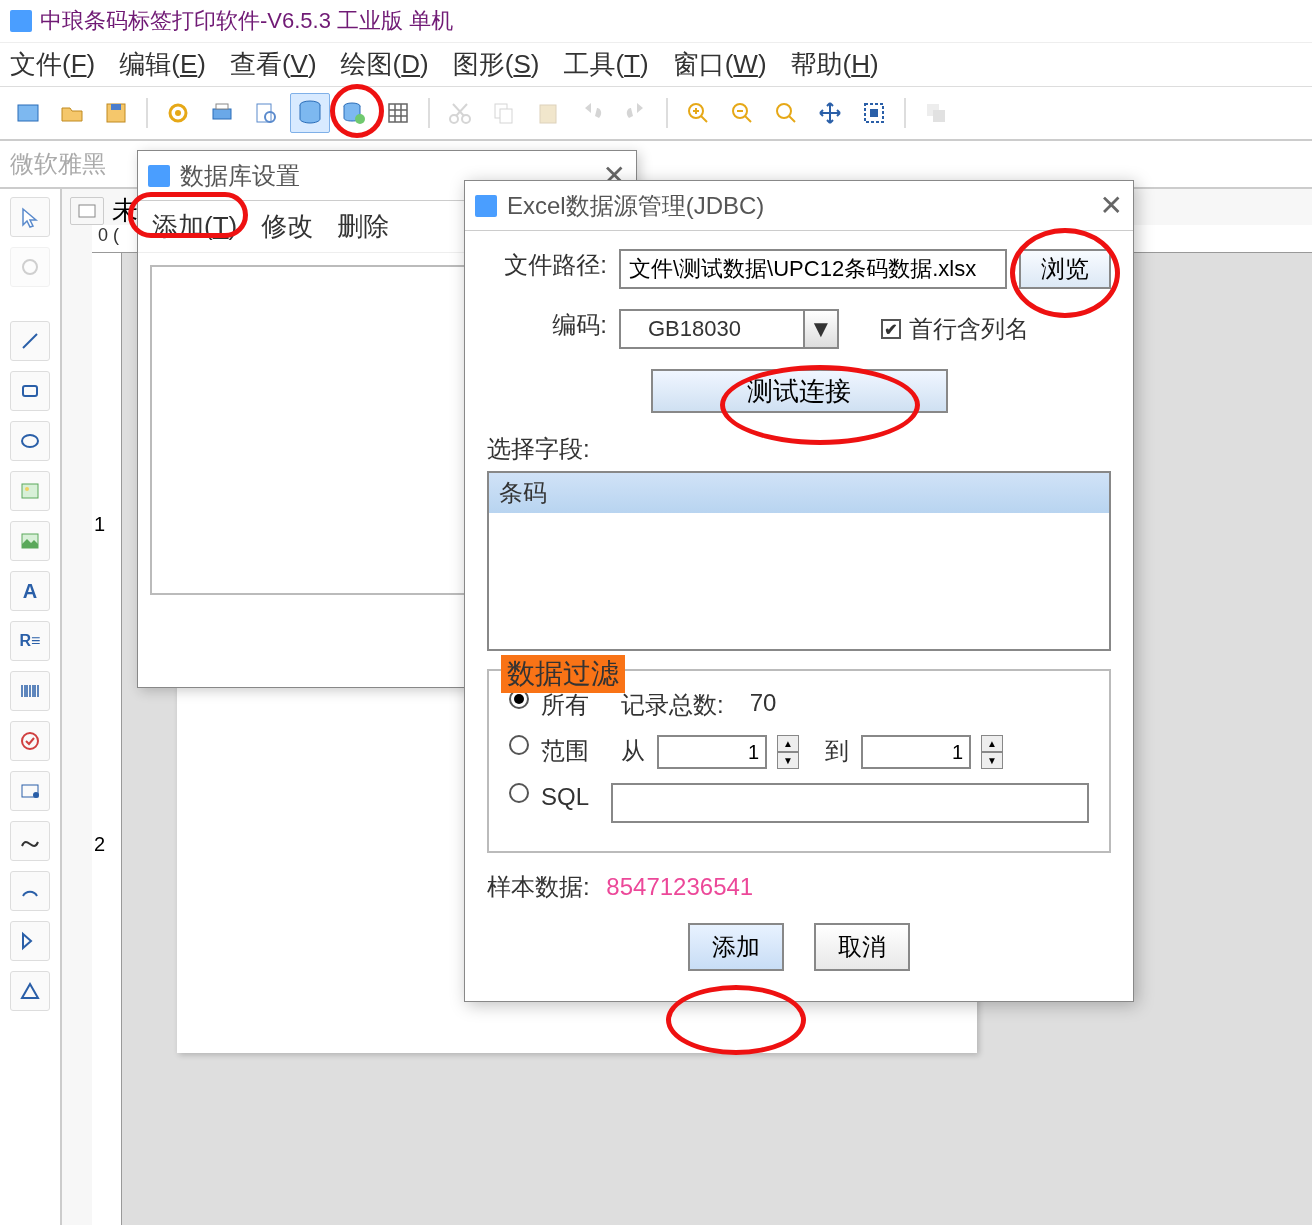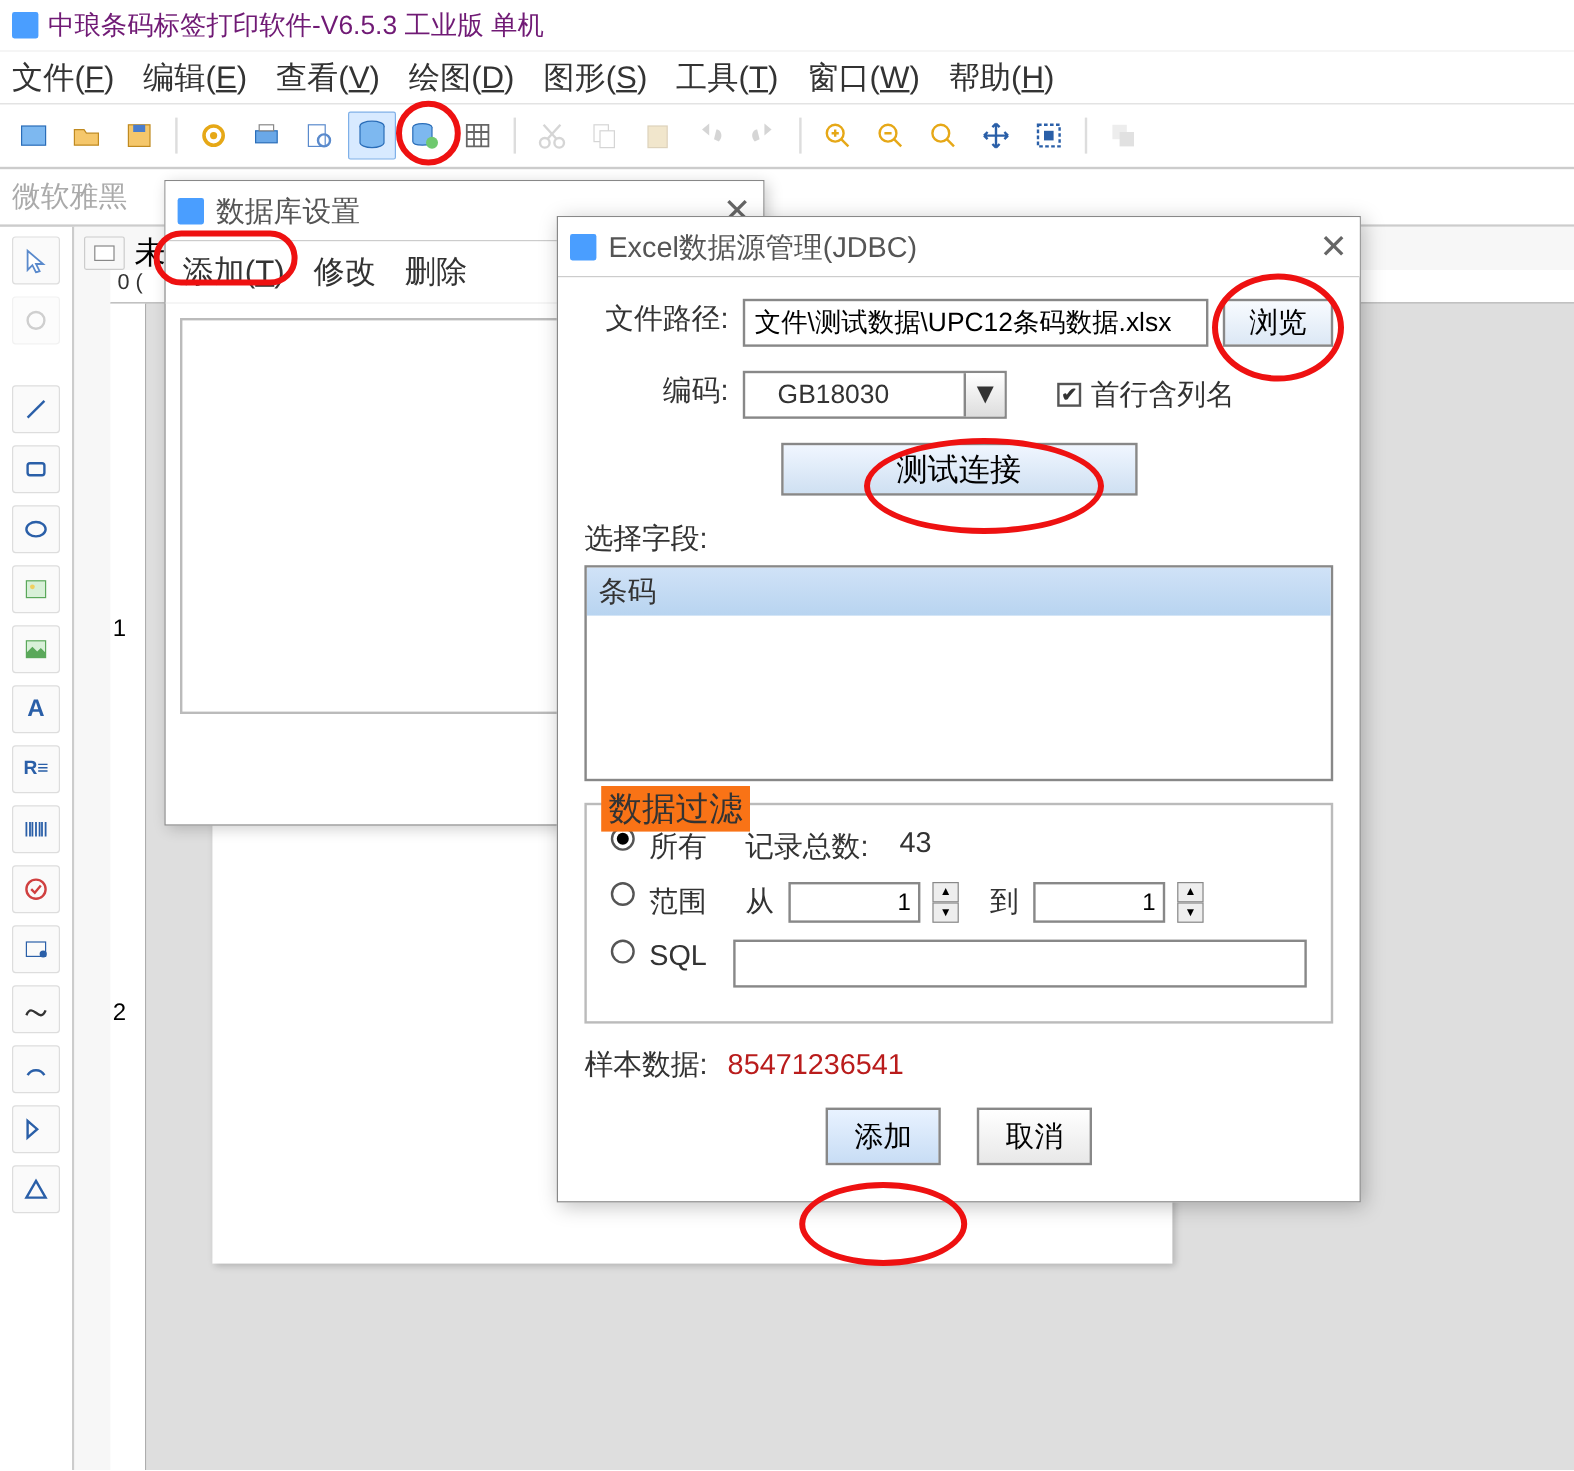--- a/index.html
+++ b/index.html
@@ -63,21 +63,21 @@
     .list-item.selected { background: linear-gradient(#d0e2f7,#b8d4f0); }
     .fieldset { border: 2px solid #bbb; padding: 18px 20px 14px; margin-bottom: 18px; position: relative; }
     .fieldset-legend { position: absolute; top: -16px; left: 12px; background: #f97316; padding: 0 6px; font-size: 28px; }
     .radio-row { display: flex; align-items: flex-start; gap: 12px; margin-bottom: 14px; font-size: 24px; }
     .radio { width: 20px; height: 20px; border: 2px solid #555; border-radius: 50%; display: flex; align-items: center; justify-content: center; }
     .radio.checked::after { content: ''; width: 10px; height: 10px; background: #000; border-radius: 50%; }
     .small-input { width: 110px; height: 34px; border: 2px solid #888; text-align: right; padding: 2px 6px; font-size: 20px; }
     .spinner { display: flex; flex-direction: column; margin-left: -2px; }
     .spinner button { width: 22px; height: 17px; border: 1px solid #888; background: #eee; font-size: 10px; line-height: 1; padding: 0; cursor: pointer; }
     .sample-row { font-size: 24px; margin-bottom: 20px; }
-    .sample-row .value { color: #b91c1c; margin-left: 10px; }
+    .sample-row .value { color: #ec4899; margin-left: 10px; }
     .dlg-footer-excel { display: flex; justify-content: center; gap: 30px; padding-bottom: 12px; }
     
     
     .red-circle { position: absolute; border: 5px solid #e11; border-radius: 50%; pointer-events: none; }
   </style>
 </head>
 <body>
 
 <div class="titlebar">
   <div class="app-icon"></div>
@@ -380,21 +380,21 @@
         </div>
       </div>
     </div>
 
     <div class="fieldset">
       <div class="fieldset-legend">数据过滤</div>
       <div class="radio-row">
         <div class="radio checked"></div>
         <span>所有</span>
         <span style="margin-left:20px">记录总数:</span>
-        <span style="margin-left:14px">43</span>
+        <span style="margin-left:14px">70</span>
       </div>
       <div class="radio-row">
         <div class="radio"></div>
         <span>范围</span>
         <span style="margin-left:20px">从</span>
         <input class="small-input" value="1" style="">
         <div class="spinner">
             <button>▲</button>
             <button>▼</button>
           </div>

